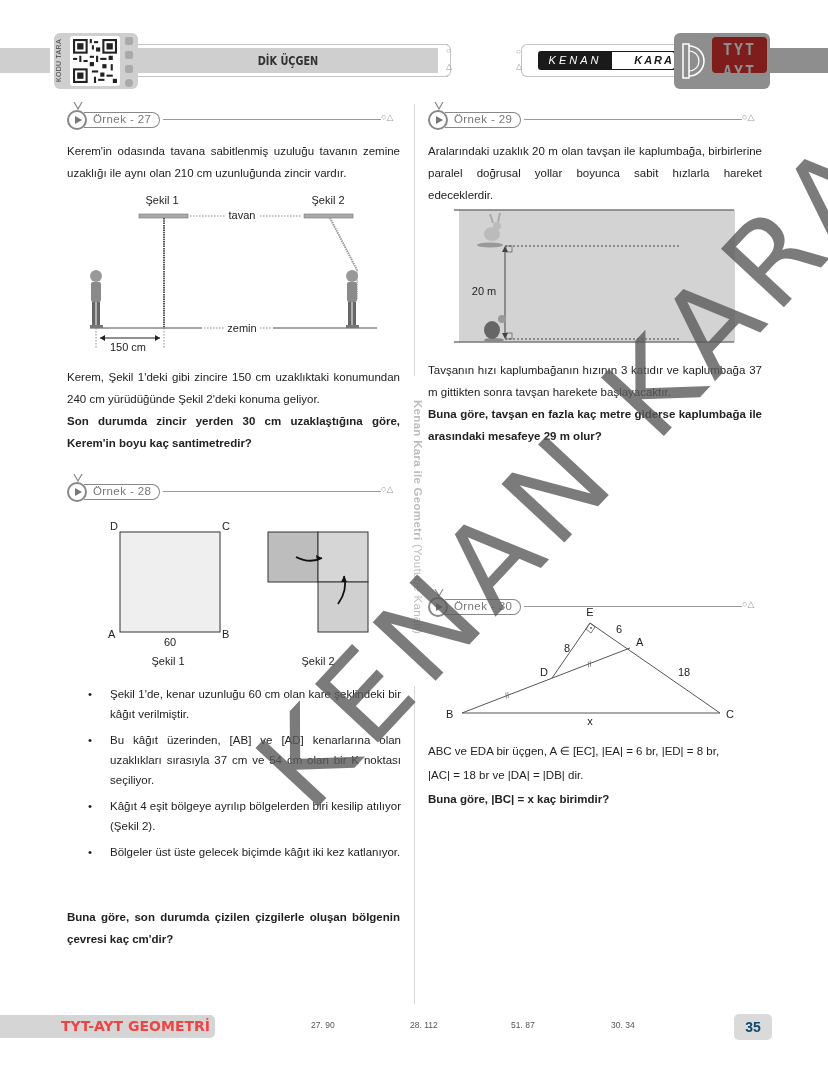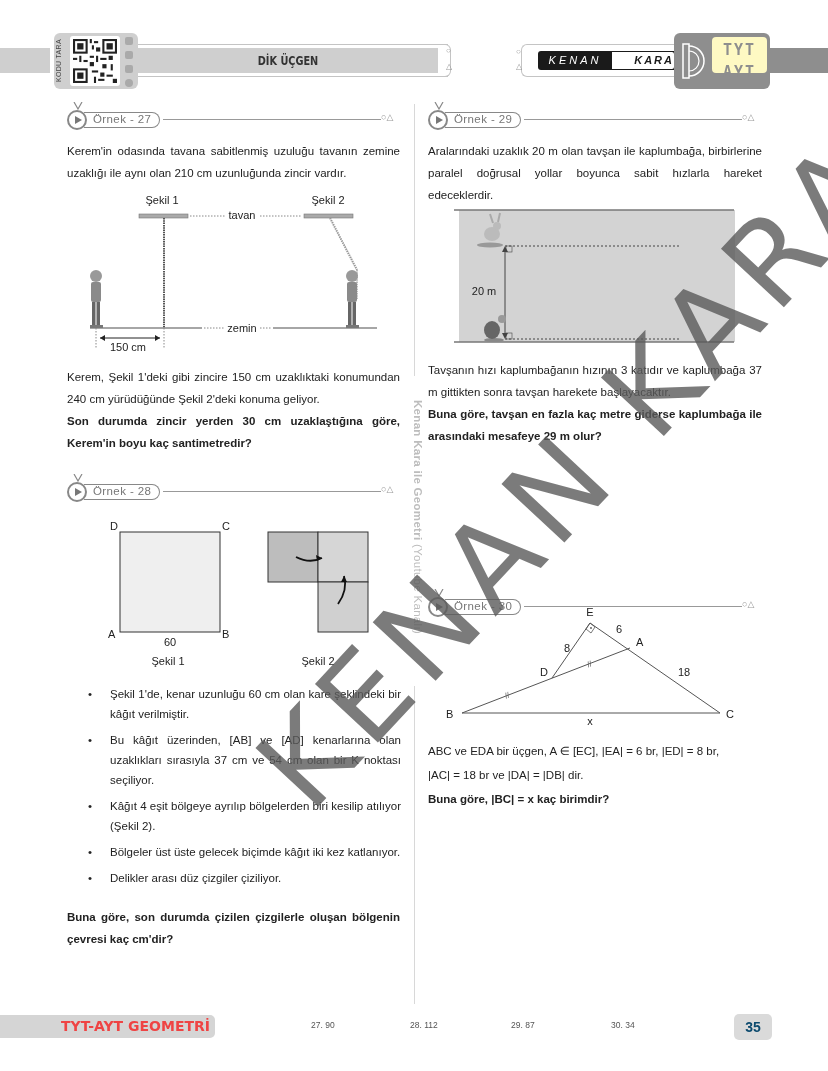--- a/index.html
+++ b/index.html
@@ -19,21 +19,21 @@
   .title-text { position: absolute; left: 138px; top: 48px; width: 300px; height: 25px; line-height: 25px; text-align: center; font-family: "DejaVu Sans", sans-serif; font-weight: bold; font-size: 13px; color: #333; transform: scaleX(0.75); }
   .title-end { position: absolute; left: 437px; top: 44px; width: 14px; height: 33px; border: 1px solid #c4c4c4; border-left: none; border-radius: 0 6px 6px 0; }
   .hdr-sym { position: absolute; font-size: 8px; color: #999; }
 
   .brand-frame { position: absolute; left: 521px; top: 44px; width: 154px; height: 33px; border: 1px solid #c4c4c4; border-right: none; border-radius: 6px 0 0 6px; }
   .brand-pill { position: absolute; left: 538px; top: 51px; width: 140px; height: 19px; background: #1a1a1a; border-radius: 3px; }
   .brand-first { position: absolute; left: 538px; top: 51px; width: 74px; height: 19px; line-height: 19px; text-align: center; color: #fff; font-size: 11px; font-style: italic; letter-spacing: 3px; }
   .brand-second { position: absolute; left: 612px; top: 52px; width: 62px; height: 17px; line-height: 17px; text-align: right; background: #fff; color: #1a1a1a; font-size: 11px; font-weight: bold; font-style: italic; letter-spacing: 2px; border-radius: 0 2px 2px 0; }
   .logo-block { position: absolute; left: 674px; top: 33px; width: 96px; height: 56px; background: #8e8e8e; border-radius: 6px; }
   .logo-d { position: absolute; left: 680px; top: 42px; width: 34px; height: 38px; }
-  .logo-tyt { position: absolute; left: 712px; top: 37px; width: 55px; height: 36px; background: #fef9c3; border-radius: 4px; font-family: "DejaVu Sans Mono", monospace; font-weight: bold; color: #8e8e8e; font-size: 15px; line-height: 22px; text-align: center; letter-spacing: 2px; padding-top: 2px; }
+  .logo-tyt { position: absolute; left: 712px; top: 37px; width: 55px; height: 36px; background: #7f1d1d; border-radius: 4px; font-family: "DejaVu Sans Mono", monospace; font-weight: bold; color: #8e8e8e; font-size: 15px; line-height: 22px; text-align: center; letter-spacing: 2px; padding-top: 2px; }
   .hdr-band-right { position: absolute; left: 768px; top: 48px; width: 60px; height: 25px; background: #8e8e8e; }
 
   
   .col-divider { position: absolute; left: 414px; top: 104px; width: 1px; height: 900px; background: #d8d8d8; }
   .vert-text { position: absolute; left: 406px; top: 376px; width: 18px; height: 310px; writing-mode: vertical-rl; font-size: 11.5px; font-weight: bold; color: #bdbdbd; white-space: nowrap; text-align: left; background: #fff; padding-top: 24px; letter-spacing: 0.3px; }
   .vert-text .light { font-weight: normal; }
 
   
   .ex-head { position: absolute; height: 22px; }
   .ex-head .tv { position: absolute; left: 0; top: 1px; width: 20px; height: 20px; border: 2px solid #888; border-radius: 50%; }
@@ -219,21 +219,20 @@
   <path d="M238 84 Q248 70 244 56" stroke="#111" stroke-width="1.8" fill="none"></path>
   <path d="M244 56 L241 62 L247 62 Z" fill="#111"></path>
   <text x="218" y="145" font-size="11" text-anchor="middle" fill="#222">Şekil 2</text>
 </svg>
 
 <ul class="bullets" style="left:88px;top:684px;width:313px;">
   <li>Şekil 1'de, kenar uzunluğu 60 cm olan kare şeklindeki bir kâğıt verilmiştir.</li>
   <li>Bu kâğıt üzerinden, [AB] ve [AD] kenarlarına olan uzaklıkları sırasıyla 37 cm ve 54 cm olan bir K noktası seçiliyor.</li>
   <li>Kâğıt 4 eşit bölgeye ayrılıp bölgelerden biri kesilip atılıyor (Şekil 2).</li>
   <li>Bölgeler üst üste gelecek biçimde kâğıt iki kez katlanıyor.</li>
-  <li>Delikler arası düz çizgiler çiziliyor.</li>
 </ul>
 <div class="para bold" style="left:67px;top:906px;width:333px;">Buna göre, son durumda çizilen çizgilerle oluşan bölgenin çevresi kaç cm'dir?</div>
 
 <div class="ex-head" style="left:428px;top:109px;width:340px;">
   <svg class="ant" viewBox="0 0 10 8">
       <path d="M1 0 L5 7 L9 0" stroke="#888" fill="none" stroke-width="1.2"></path>
     </svg>
   <div class="tv"></div>
   <div class="pill">Örnek - 29</div>
   <div class="rule" style="left:96px;width:218px;"></div>
@@ -302,15 +301,15 @@
 <div class="para" style="left:428px;top:740px;width:340px;text-align:left;">ABC ve EDA bir üçgen, A ∈ [EC], |EA| = 6 br, |ED| = 8 br,</div>
 <div class="para" style="left:428px;top:764px;width:340px;text-align:left;">|AC| = 18 br ve |DA| = |DB| dir.</div>
 <div class="para bold" style="left:428px;top:788px;width:340px;text-align:left;">Buna göre, |BC| = x kaç birimdir?</div>
 
 <div class="watermark">KENAN KARA</div>
 
 <div class="foot-band"></div>
 <div class="foot-title">TYT-AYT GEOMETRİ</div>
 <span class="ans" style="left:311px;">27. 90</span>
 <span class="ans" style="left:410px;">28. 112</span>
-<span class="ans" style="left:511px;">29. 87</span>
+<span class="ans" style="left:511px;">51. 87</span>
 <span class="ans" style="left:611px;">30. 34</span>
 <div class="pg">35</div>
 
 </body></html>

